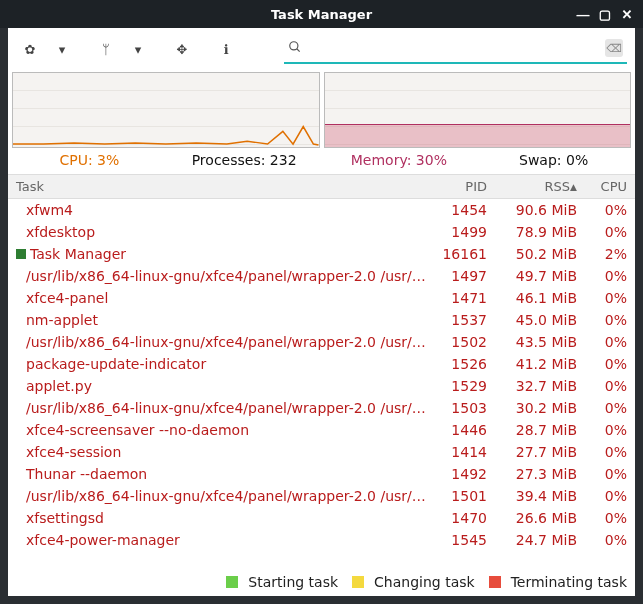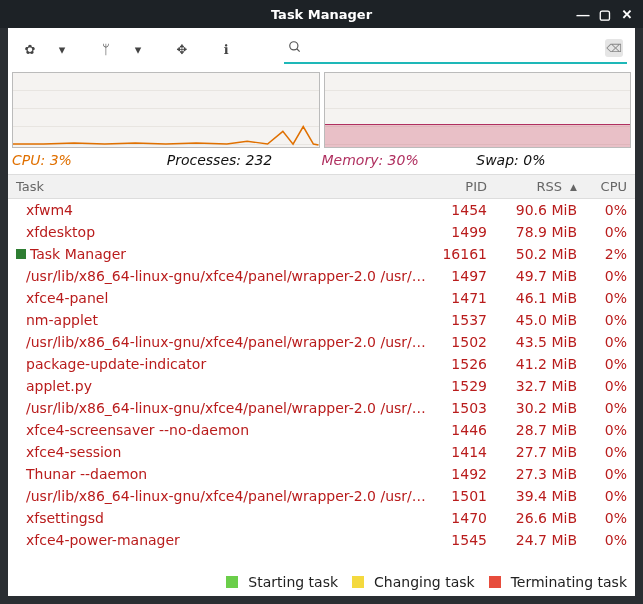--- a/index.html
+++ b/index.html
@@ -111,37 +111,37 @@
     background: rgba(200,60,90,0.28);
     border-top:1px solid #b03060;
   }
   .graph.cpu svg { position:absolute; left:0; right:0; bottom:0; width:100%; height:100%; }
   .stats-row {
     display:flex;
     padding: 4px 4px 6px 4px;
     border-bottom: 0px solid #ddd;
     font-size: 14px;
   }
-  .stats-row > div { flex:1; text-align:left;font-style:italic; }
+  .stats-row > div { flex:1; text-align:center; }
   .stat-cpu { color:#e07000; font-weight:500; }
   .stat-proc { color:#111; }
   .stat-mem { color:#b03060; font-weight:500; }
   .stat-swap { color:#111; }
   .table-header {
     display:flex;
     background:#f1f1f1;
     border-top:1px solid #ddd;
     border-bottom:1px solid #ddd;
     color:#666;
     font-size:13px;
     padding: 4px 8px;
   }
   .col-task { flex:1; }
   .col-pid  { width:60px; text-align:right; }
-  .col-rss  { width:90px; text-align:right; display:flex;justify-content:flex-end;align-items:center;gap:8px;}
+  .col-rss  { width:90px; text-align:right; display:flex;justify-content:flex-end;align-items:center;gap:0;}
   .col-cpu  { width:50px; text-align:right; }
   .sort-ind { font-size:9px; color:#666; }
   .rows {
     flex:1;
     overflow-y:auto;
     padding-bottom: 2px;
   }
   .row {
     display:flex;
     padding: 3px 8px;

